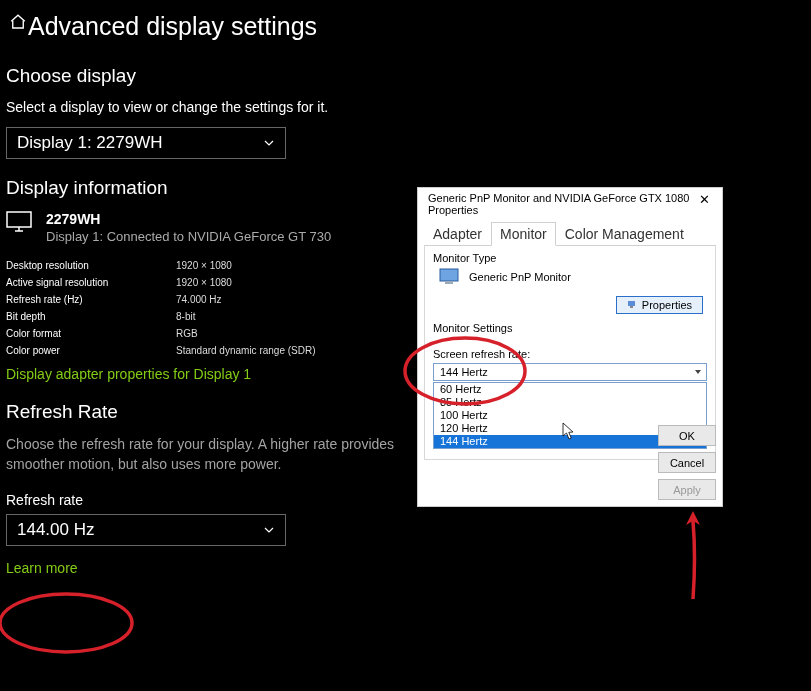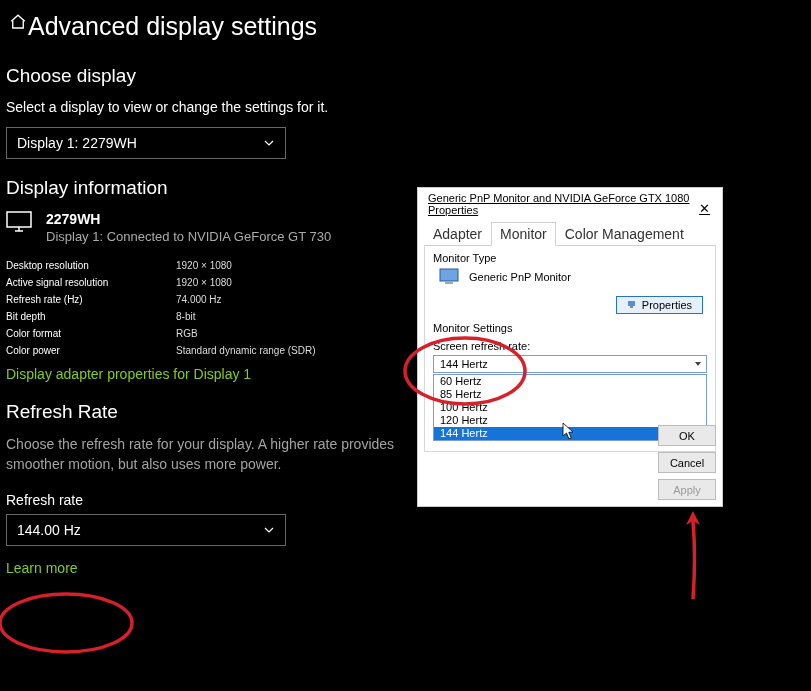--- a/index.html
+++ b/index.html
@@ -43,21 +43,21 @@
       color: #fff;
       margin-bottom: 12px;
     }
     .dropdown {
       border: 1px solid #666;
       display: flex;
       align-items: center;
       justify-content: space-between;
       height: 32px;
       padding: 0 10px;
-      font-size: 14px;
+      font-size: 17px;
       background: #000;
       cursor: pointer;
     }
     .dropdown-1 { width: 280px; }
     .dropdown-2 { width: 280px; }
     .chevron svg { display: block; }
     .display-block {
       display: flex;
       gap: 14px;
       margin-bottom: 16px;
@@ -97,24 +97,23 @@
       height: 320px;
       background: #fff;
       color: #000;
       font-family: 'Segoe UI', Tahoma, sans-serif;
       font-size: 11px;
       border: 1px solid #ccc;
     }
     .dialog-title-bar {
       display: flex;
       justify-content: space-between;
-      align-items: flex-end;
+      align-items: flex-start;
       padding: 4px 8px 2px 10px;
       font-size: 11px;
-      text-decoration: underline;
     }
     .close-x { font-size: 13px; cursor: pointer; padding: 0 4px; }
     .tabs {
       display: flex;
       border-bottom: 1px solid #d0d0d0;
       margin: 4px 6px 0 6px;
       font-size: 14px;
     }
     .tab {
       padding: 3px 8px;
@@ -301,21 +300,21 @@
     </div>
     <div class="props-btn-row">
       <div class="props-btn">
         <svg width="11" height="11" viewBox="0 0 11 11">
             <rect x="1" y="1" width="7" height="5" fill="#5a8dd6"></rect>
             <rect x="3" y="6" width="3" height="2" fill="#888"></rect>
           </svg>
         <span>Properties</span>
       </div>
     </div>
-    <div style="margin-bottom:6px;">Monitor Settings</div>
+    <div style="margin-bottom:14px;">Monitor Settings</div>
     <div style="margin-bottom:3px;">Screen refresh rate:</div>
     <div class="combo">
       <span>144 Hertz</span>
       <span><svg width="8" height="8" viewBox="0 0 8 8" fill="#444">
             <path d="M1 2 L4 6 L7 2 Z"></path>
           </svg></span>
     </div>
     <div class="listbox">
       <div class="opt">60 Hertz</div>
       <div class="opt">85 Hertz</div>

